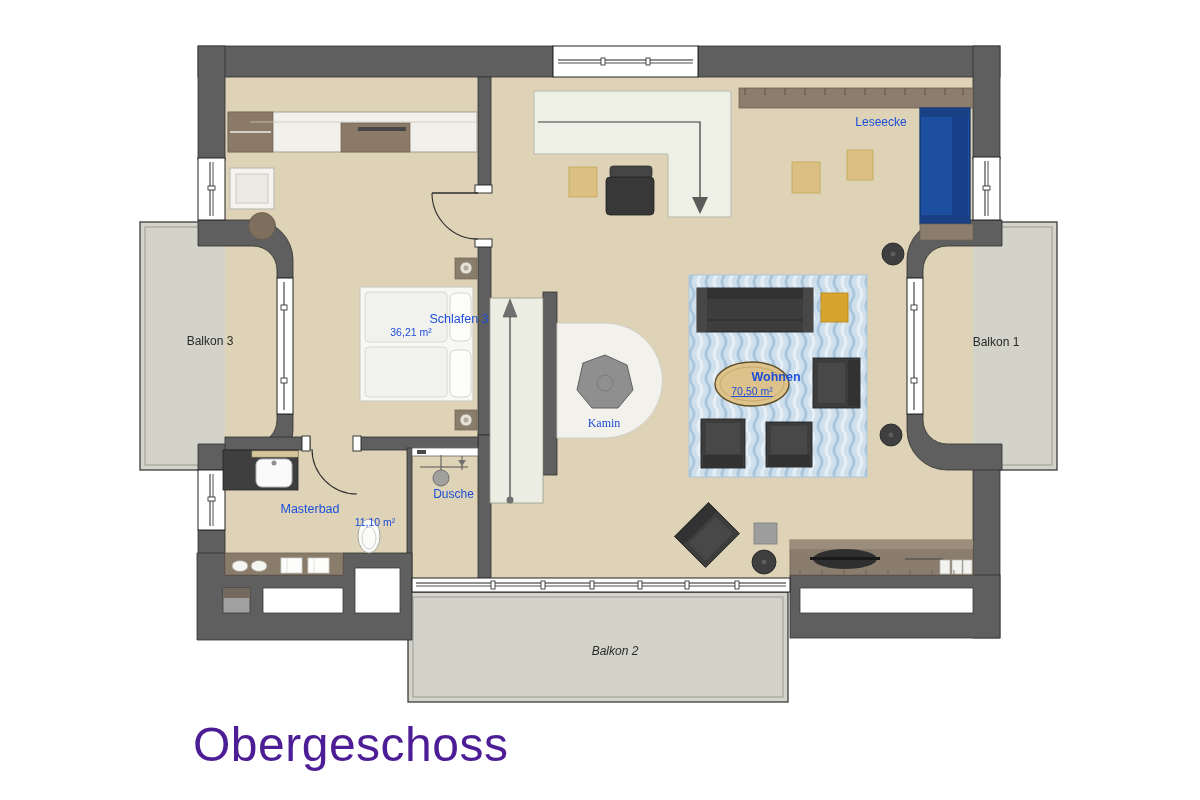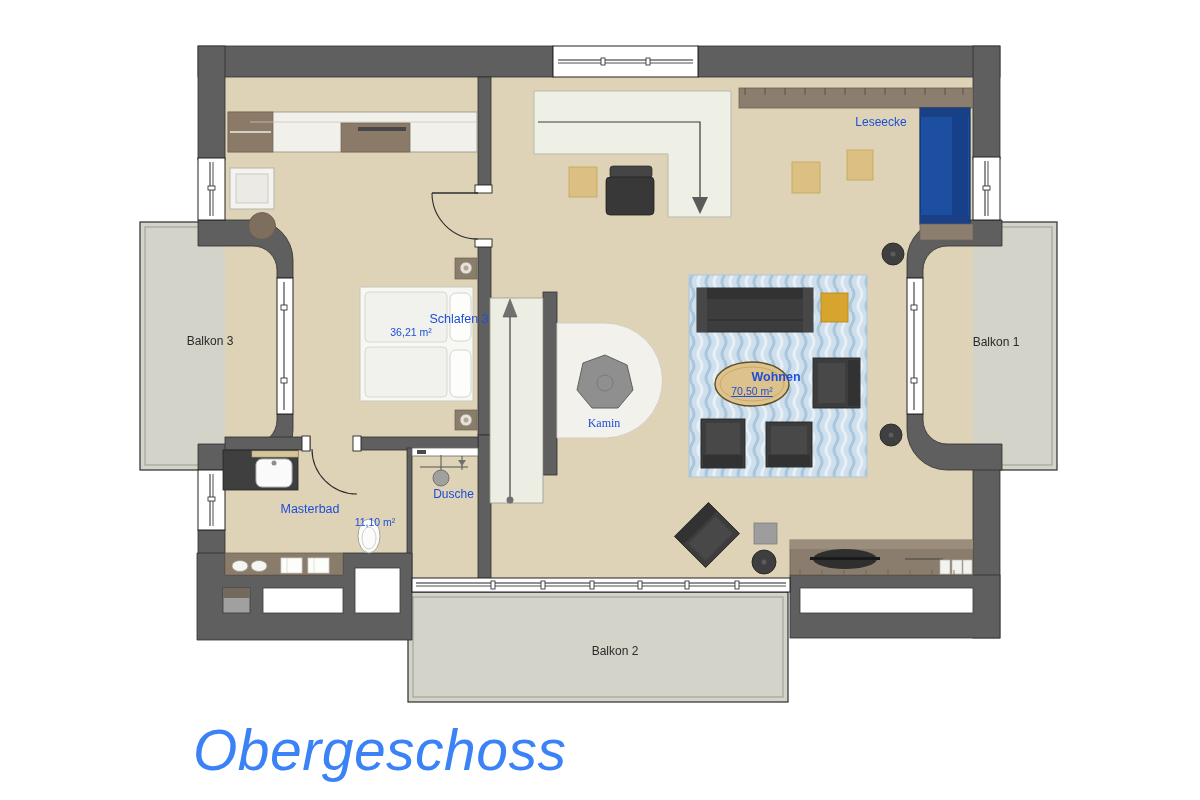--- a/index.html
+++ b/index.html
@@ -4,22 +4,22 @@
 <style>
   html,body{margin:0;padding:0;background:#ffffff;}
   #stage{position:relative;width:1200px;height:800px;background:#ffffff;overflow:hidden;
          font-family:"Liberation Sans",sans-serif;color:#151515;}
   #plan-svg{position:absolute;left:0;top:0;}
   .lbl{position:absolute;transform:translate(-50%,-50%);white-space:nowrap;color:#1d4ed8;}
   .room-name{font-size:12.5px;}
   .room-area{font-size:10.5px;}
   .balkon-name{font-size:12px;color:#2a2a2a;}
   .feat-name{font-size:12px;}
-  #floor-title{position:absolute;left:193px;top:717px;font-size:57px;letter-spacing:0.5px;
-               color:#3b82f6;transform:none;font-style:italic;}
+  #floor-title{position:absolute;left:193px;top:717px;font-size:48px;letter-spacing:0.5px;
+               color:#4c1d95;transform:none;}
 </style>
 </head>
 <body>
 
 <div id="stage">
 
 <svg id="plan-svg" width="1200" height="800" viewBox="0 0 1200 800">
   <defs>
     <pattern id="rugpat" width="16" height="24" patternUnits="userSpaceOnUse">
       <rect width="16" height="24" fill="#cfe0ec"></rect>
@@ -316,18 +316,18 @@
 <div class="lbl room-area" style="left:329px;top:522px;margin-left:46px;">11,10 m²</div>
 
 <div class="lbl room-name" style="left:776px;top:377px;font-weight:bold;">Wohnen</div>
 <div class="lbl room-area" style="left:752px;top:391px;text-decoration:underline;">70,50 m²</div>
 
 <div class="lbl feat-name" style="left:447px;top:494px;padding-left:13px;">Dusche</div>
 <div class="lbl feat-name" style="left:604px;top:423px;font-family:Liberation Serif, serif;">Kamin</div>
 <div class="lbl feat-name" style="left:881px;top:122px;">Leseecke</div>
 
 <div class="lbl balkon-name" style="left:996px;top:342px;">Balkon 1</div>
-<div class="lbl balkon-name" style="left:615px;top:651px;">Balkon 2</div>
+<div class="lbl balkon-name" style="left:615px;top:651px;font-style:italic;">Balkon 2</div>
 <div class="lbl balkon-name" style="left:210px;top:341px;">Balkon 3</div>
 
 <div id="floor-title">Obergeschoss</div>
 
 </div>
 
 </body></html>

